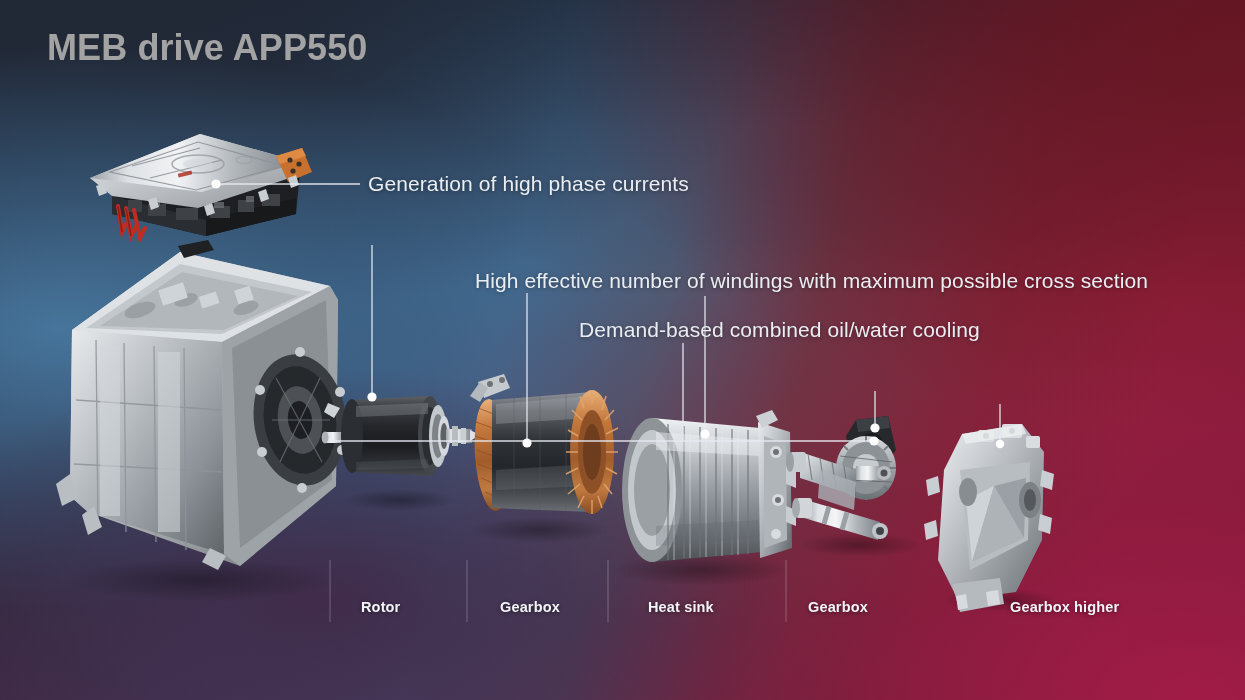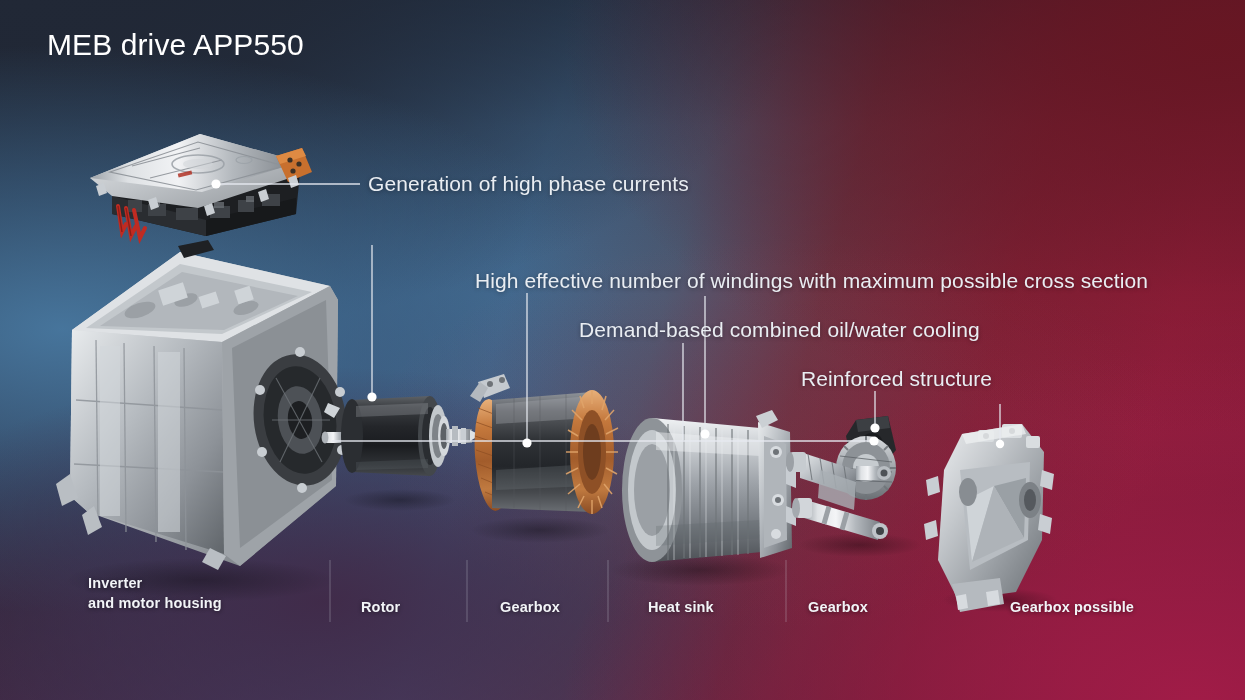--- a/index.html
+++ b/index.html
@@ -39,21 +39,21 @@
   .bg-crimson{
     background:radial-gradient(62% 60% at 96% 100%, rgba(163,28,72,.92) 0%, rgba(150,28,66,.40) 48%, rgba(150,28,66,0) 82%);
   }
   .bg-glow{
     background:radial-gradient(46% 40% at 62% 62%, rgba(180,60,80,.16) 0%, rgba(180,60,80,0) 70%);
   }
 
   
   #header{position:absolute;left:47px;top:30px;}
   .title{
-    color:#ffffff;font-size:30px;font-weight:normal;
+    color:#a3a3a3;font-size:36px;font-weight:bold;
     letter-spacing:.1px;line-height:1.0;white-space:nowrap;
   }
   .subtitle{
     color:#eef1f5;font-size:28px;font-weight:300;
     margin-top:10px;line-height:1.0;white-space:nowrap;
     text-shadow:0 1px 3px rgba(0,0,0,.25);
   }
 
   
   .callout{
@@ -560,30 +560,25 @@
     <div class="title">MEB drive APP550</div>
   </div>
 
   <div class="callout" style="left:368px;top:172px;">Generation of high phase currents</div>
 
 
   <div class="callout" style="left:579px;top:318px;">Demand-based combined oil/water cooling</div>
 
   <div class="callout" style="left:475px;top:269px;">High effective number of windings with maximum possible cross section</div>
 
-  <div class="callout" style="left:801px;top:367px;">Reinforced structure</div>
-
-  <div class="comp-label" style="left:88px;top:574px;">
-    <div>Inverter</div>
-    <div>and motor housing</div>
-  </div>
+
 
   <div class="comp-label" style="left:361px;top:598px;">Rotor</div>
 
   <div class="comp-label" style="left:500px;top:598px;">Gearbox</div>
 
   <div class="comp-label" style="left:648px;top:598px;">Heat sink</div>
 
   <div class="comp-label" style="left:808px;top:598px;">Gearbox</div>
 
-  <div class="comp-label" style="left:1010px;top:598px;">Gearbox possible</div>
+  <div class="comp-label" style="left:1010px;top:598px;">Gearbox higher</div>
 
 </div>
 
 </body></html>

